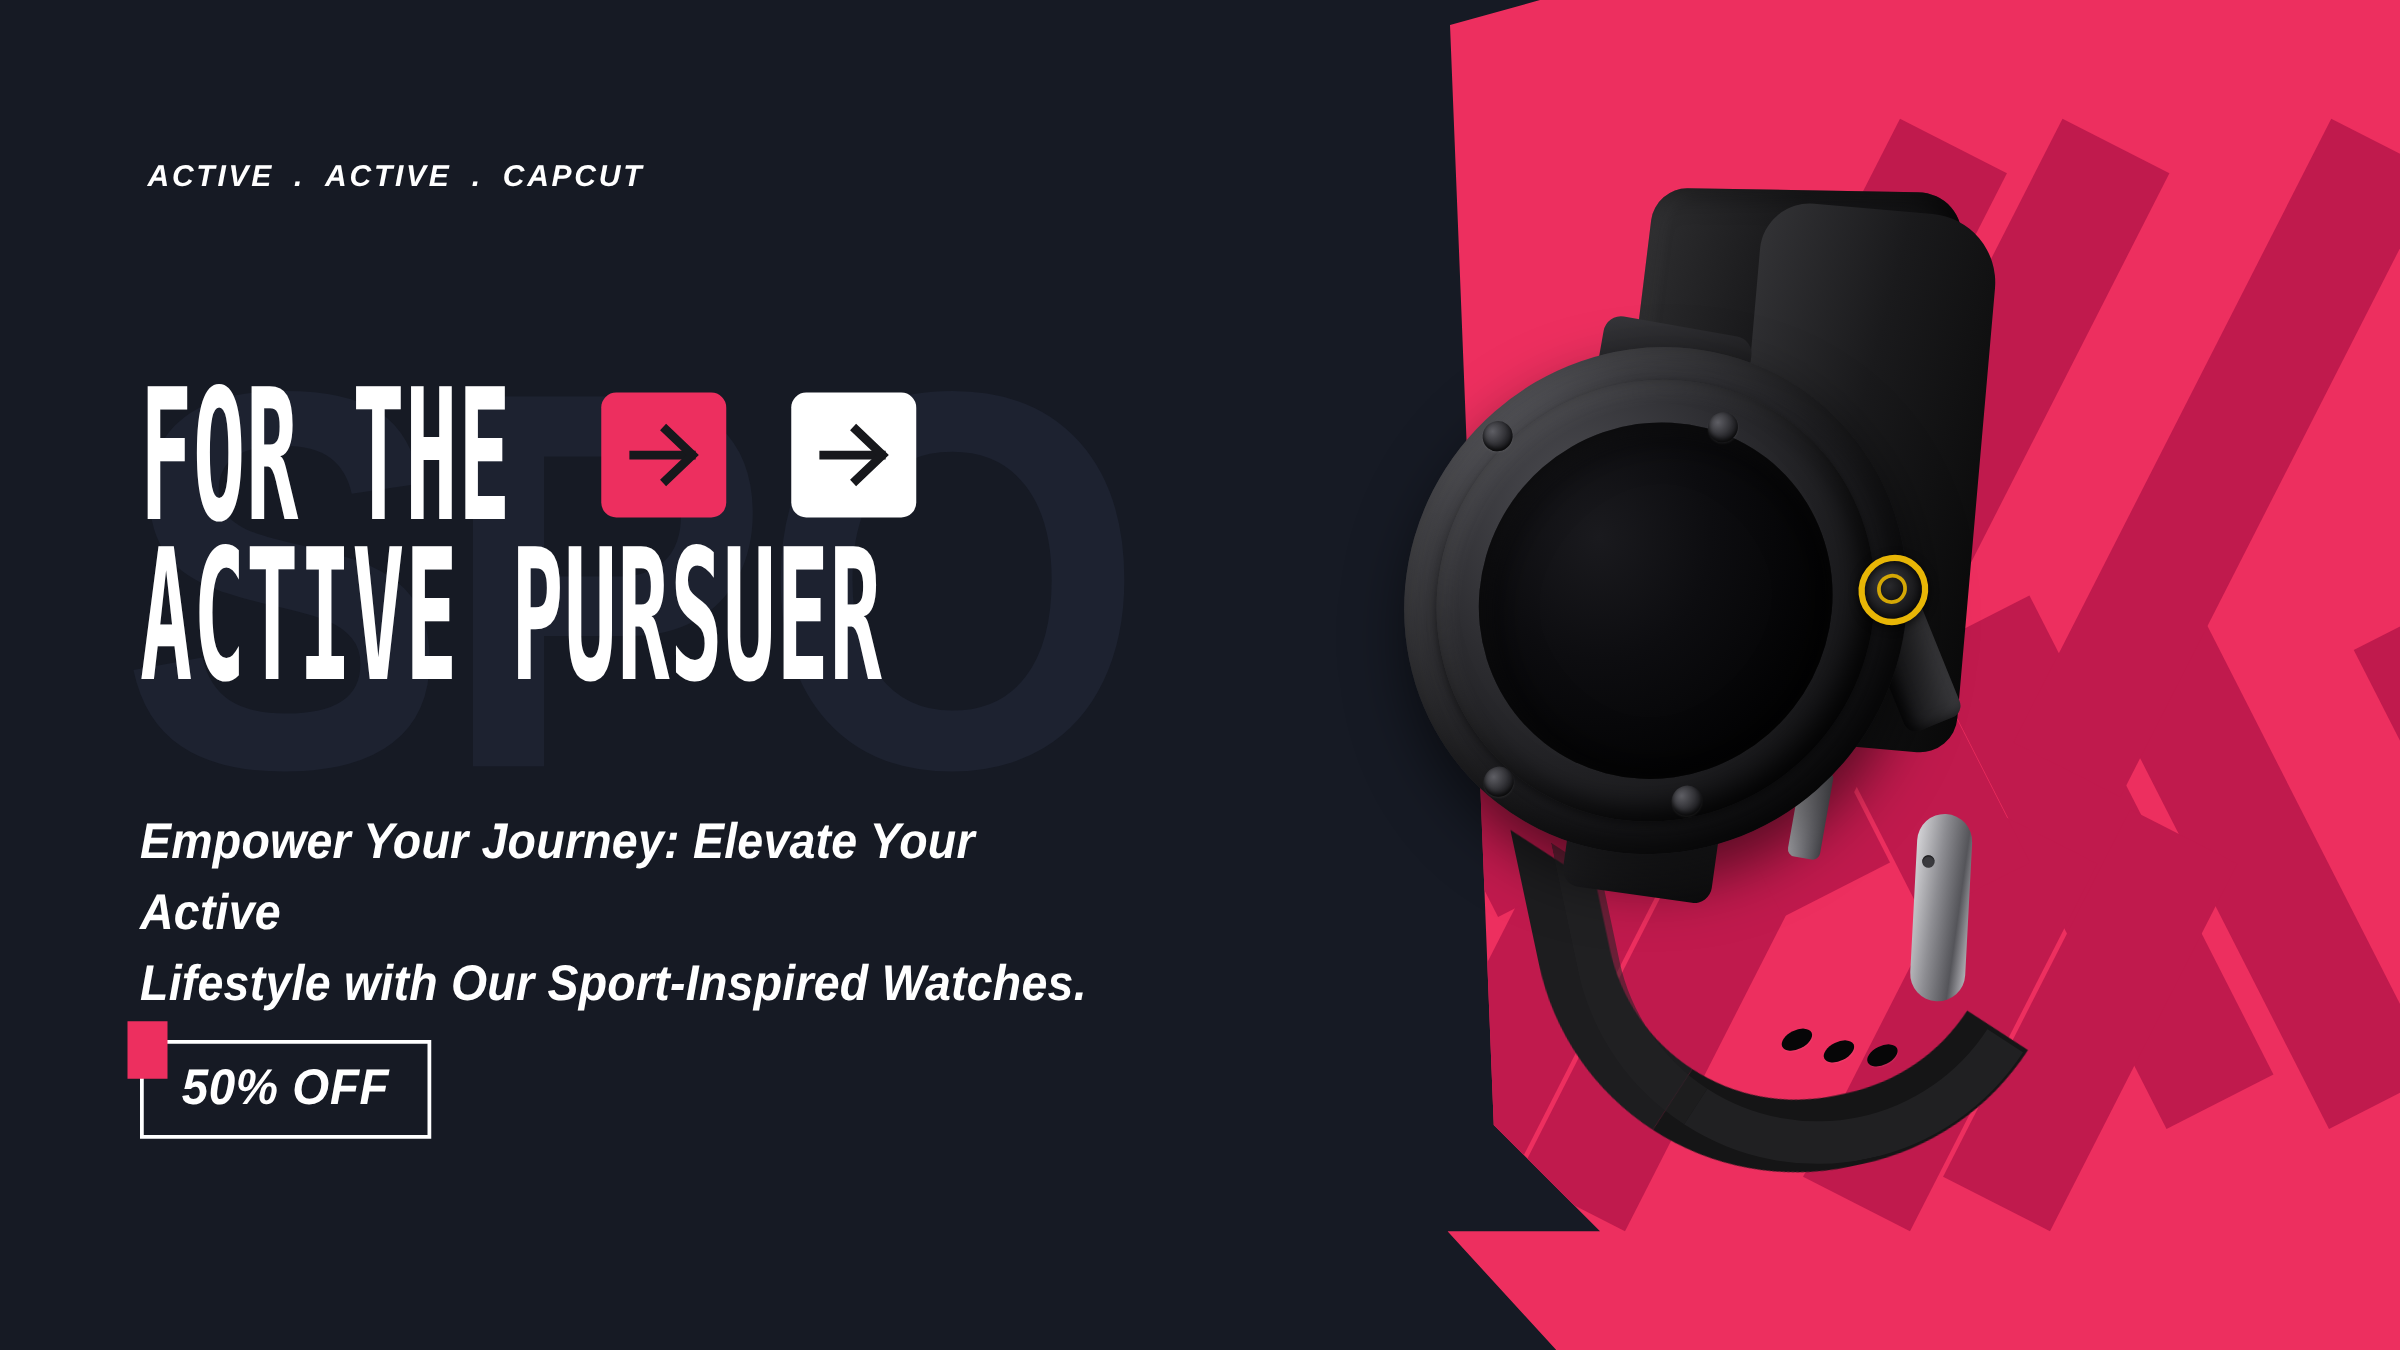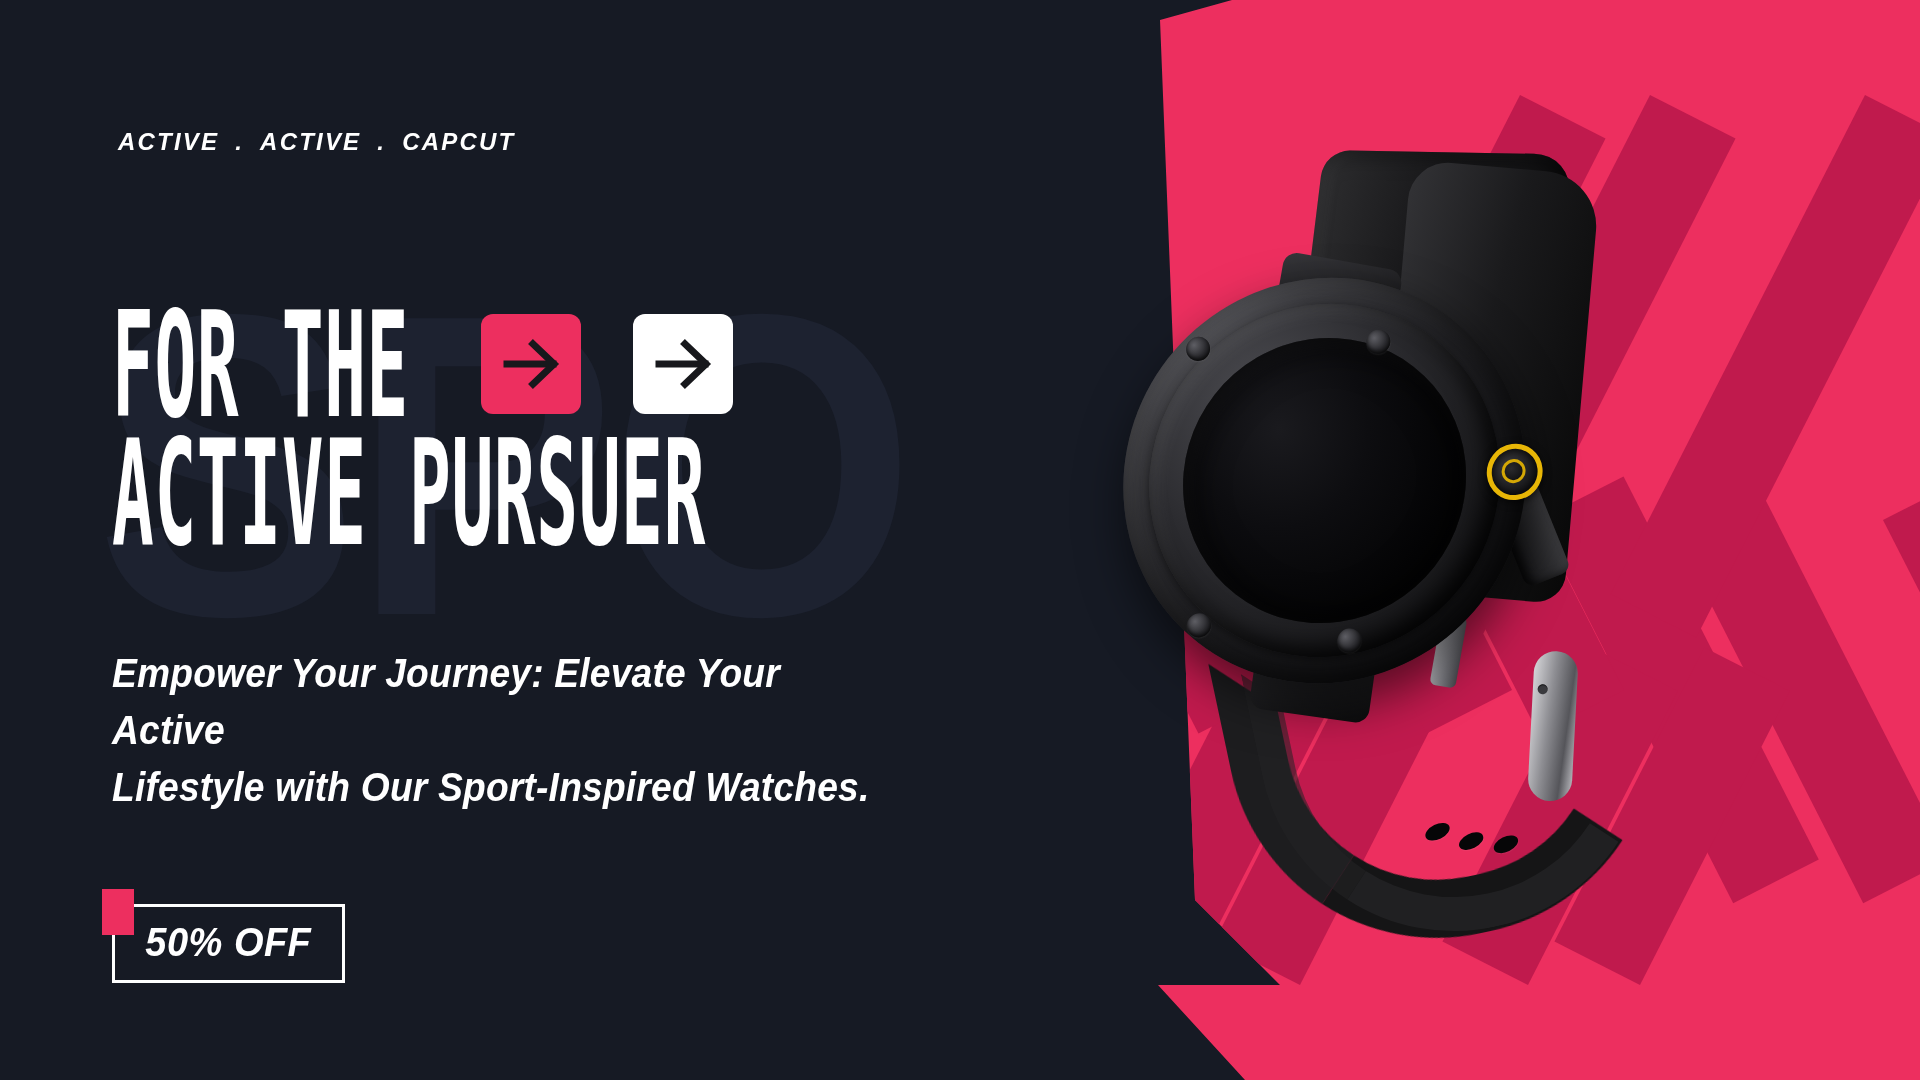--- a/index.html
+++ b/index.html
@@ -269,21 +269,21 @@
     font-style:italic; font-weight:bold;
     font-size:40px; line-height:1.42;
     letter-spacing:.2px;
     color:#ffffff;
     transform:scaleX(.93);
     transform-origin:left top;
   }
 
   .badges{
     position:absolute;
-    left:112px; top:904px;
+    left:112px; top:832px;
     display:flex; align-items:flex-start; gap:22px;
   }
   .badge{
     position:relative;
     border:3px solid #ffffff;
     padding:13px 26px 15px 26px;
     display:flex; align-items:center; justify-content:center;
   }
   .badge-sq{
     position:absolute;

